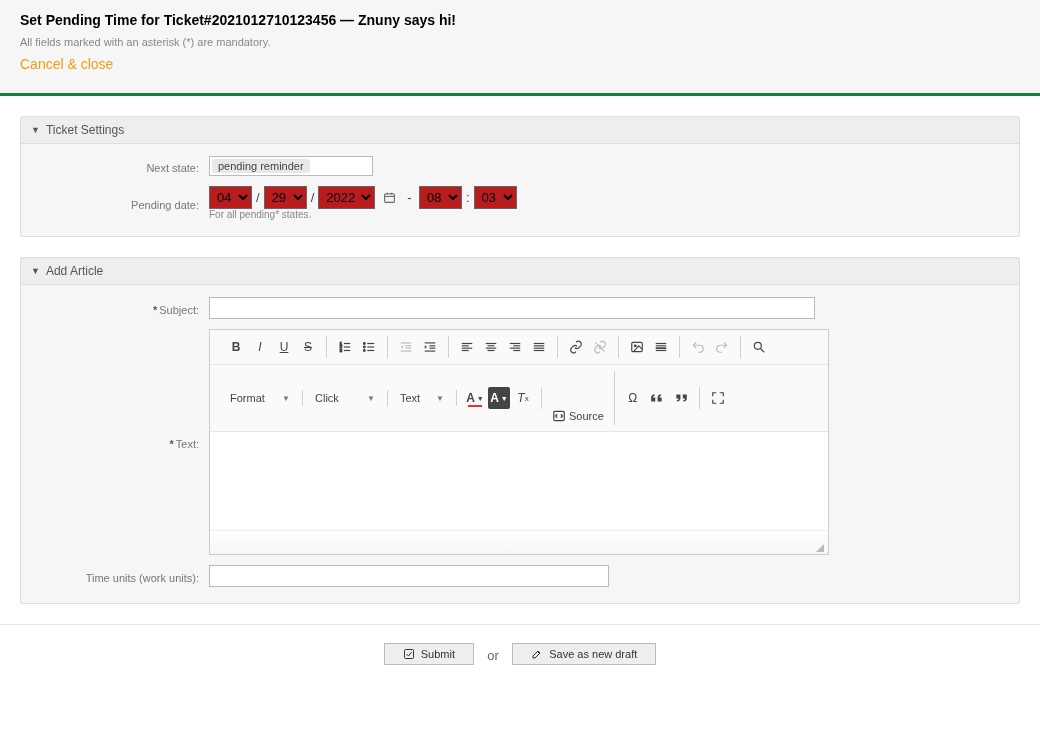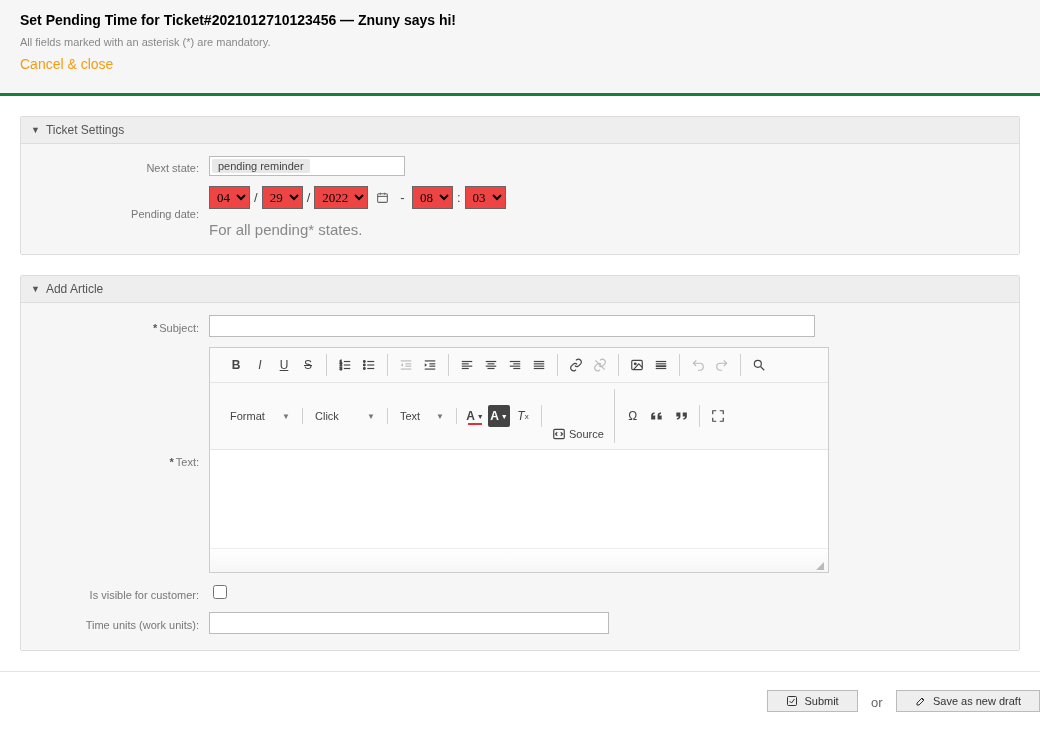--- a/index.html
+++ b/index.html
@@ -77,40 +77,39 @@
     margin-right: 2px;
   }
   .field-control {
     flex: 1;
   }
   .state-box {
     display: inline-block;
     border: 1px solid #bbb;
     background: #fff;
     padding: 2px;
-    width: 196px;
+    width: 164px;
   }
   .state-pill {
     display: inline-block;
     background: #e8e8e8;
     color: #444;
     font-size: 11px;
     padding: 1px 6px;
     border-radius: 2px;
   }
   .date-row select {
     font-size: 13px;
     padding: 2px 3px;
     border: 1px solid #666;
-    background: #ef4444;
-    font-family: Liberation Serif, serif;
+    background: #b91c1c;
   }
   .date-sep { margin: 0 4px; color: #444; font-size: 13px; }
   .cal-icon { color: #666; margin: 0 4px; font-size: 13px; vertical-align: middle; }
-  .helper-text { color: #888; font-size: 15px; margin-top: 12px; }
+  .helper-text { color: #888; font-size: 10px; margin-top: 0; }
   .subject-input {
     width: 606px;
     height: 22px;
     border: 1px solid #bbb;
     padding: 2px 4px;
     background: #fff;
   }
   .editor {
     width: 620px;
     border: 1px solid #ccc;
@@ -202,21 +201,21 @@
     border: 1px solid #bbb;
     padding: 2px 4px;
     background: #fff;
   }
   .checkbox-ctl {
     width: 14px; height: 14px; margin-top: 2px;
   }
   .footer-bar {
     border-top: 1px solid #e3e3e3;
     padding: 18px 0;
-    text-align: right;
+    text-align: center;
   }
   .footer-bar .btn {
     display: inline-flex;
     align-items: center;
     justify-content: center;
     background: #eee;
     border: 1px solid #bbb;
     padding: 4px 18px;
     font-size: 11px;
     color: #333;
@@ -509,26 +508,20 @@
 
           <div class="editor-canvas" contenteditable="true" style=""></div>
           <div class="editor-footer">
             <div class="resize-grip"></div>
           </div>
         </div>
       </div>
     </div>
 
 
-    <div class="field-row">
-      <div class="field-label">Is visible for customer:</div>
-      <div class="field-control">
-        <input type="checkbox" class="checkbox-ctl" style="">
-      </div>
-    </div>
 
     <div class="field-row">
       <div class="field-label">Time units (work units):</div>
       <div class="field-control">
         <input type="text" class="units-input" style="">
       </div>
     </div>
 
   </div>
 </div>

